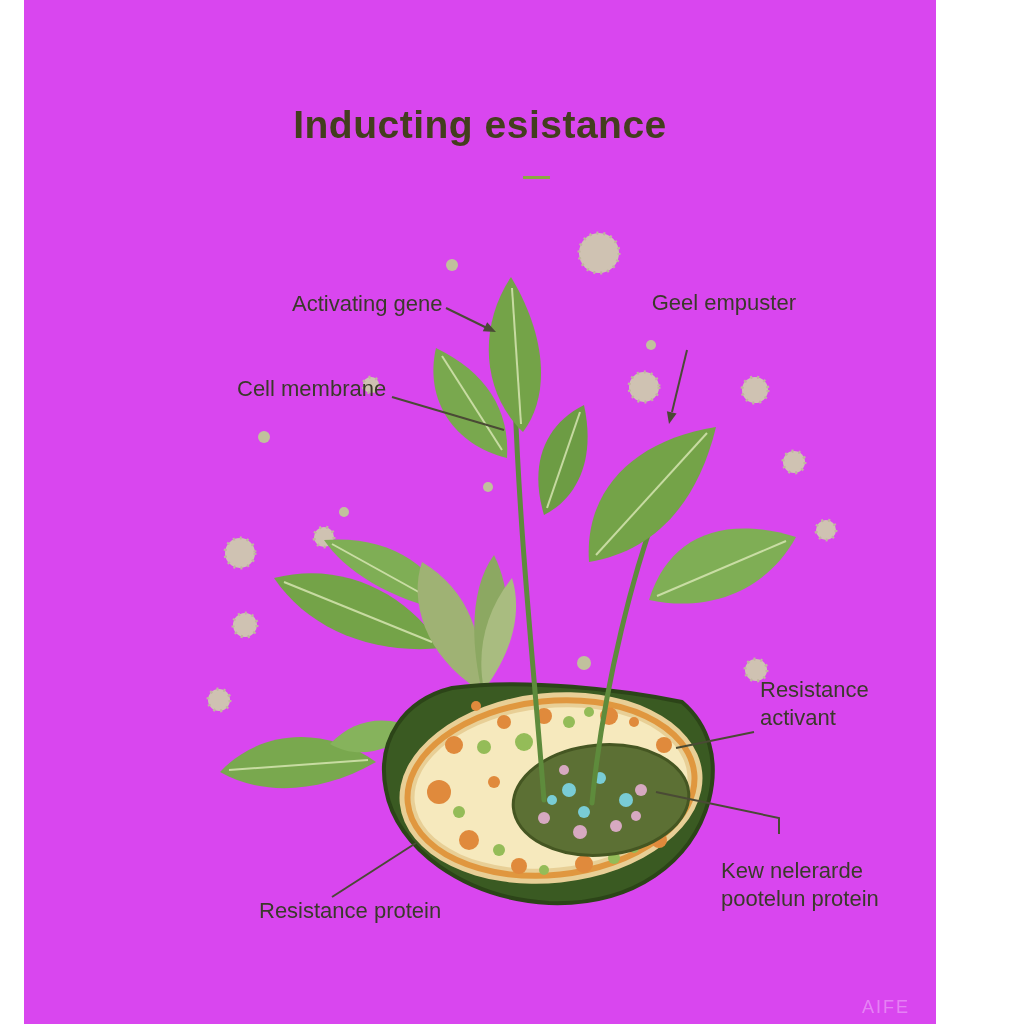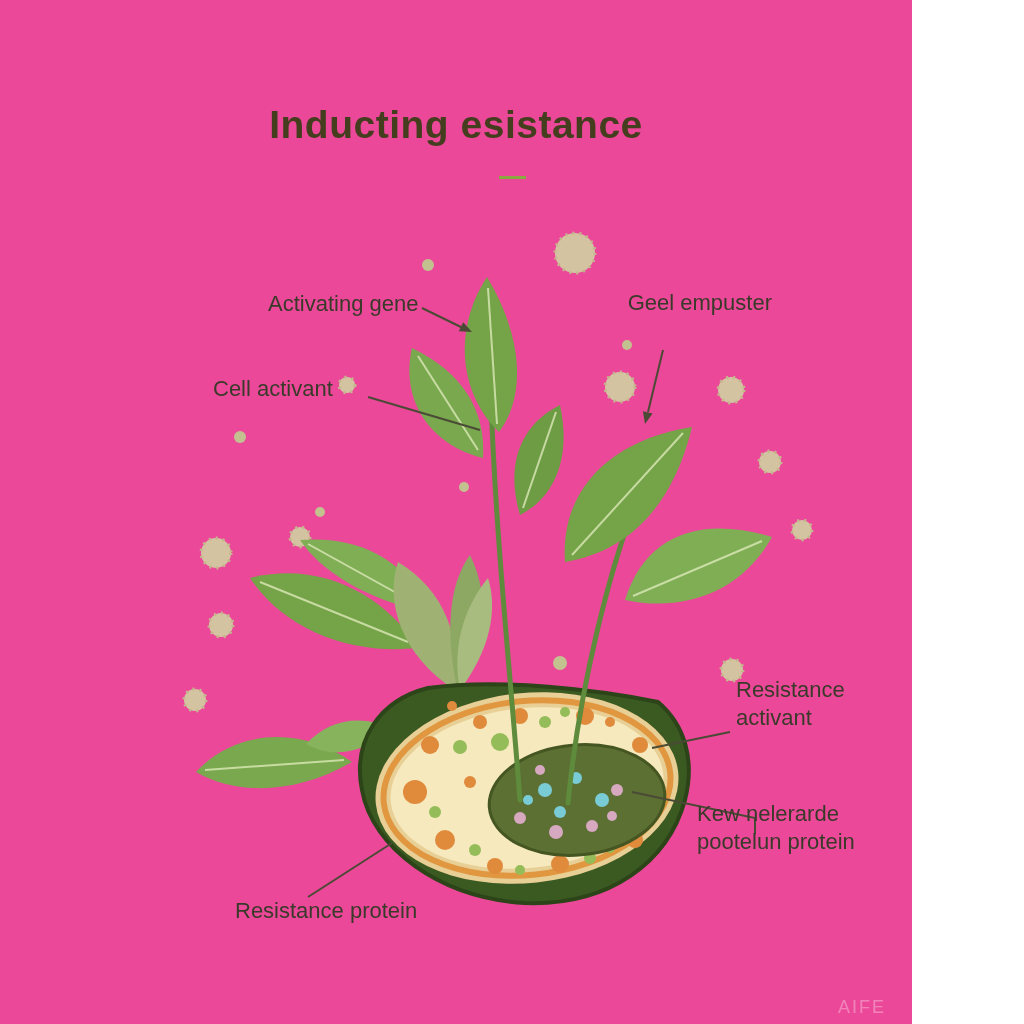--- a/index.html
+++ b/index.html
@@ -1,19 +1,20 @@
 <!DOCTYPE html>
 <html><head>
 <meta charset="utf-8">
 <style>
   html,body { margin:0; padding:0; }
   .canvas {
     position:relative; width:912px; height:1024px;
-    background:#ec4899; overflow:hidden;
+    background:#d946ef; overflow:hidden;
     font-family:"Liberation Sans", sans-serif;
+    margin-left:24px;
   }
   .canvas svg { position:absolute; left:0; top:0; }
   .title {
     position:absolute; top:103px; left:0; width:100%;
     text-align:center; font-size:39px; font-weight:bold;
     color:#443e1e; letter-spacing:.5px;
   }
   .title-dash {
     position:absolute; top:176px; left:499px;
     width:27px; height:3px; background:#8aa83f;
@@ -155,32 +156,32 @@
       <path d="M 632 792 L 755 818 L 755 834"></path>
       <path d="M 392 843 L 308 897"></path>
     </g>
   </svg>
 
   <div class="title">Inducting esistance</div>
   <div class="title-dash"></div>
 
   <div class="label" style="left:268px; top:290px;">Activating gene</div>
 
-  <div class="label" style="left:213px; top:375px;">Cell activant</div>
+  <div class="label" style="left:213px; top:375px;">Cell membrane</div>
 
   <div class="label center" style="left:596px; top:289px; width:176px;">
     <div>Geel empuster</div>
   </div>
 
   <div class="label" style="left:736px; top:676px;">
     <div>Resistance</div>
     <div>activant</div>
   </div>
 
-  <div class="label" style="left:697px; top:800px;">
+  <div class="label" style="left:697px; top:857px;">
     <div>Kew nelerarde</div>
     <div>pootelun protein</div>
   </div>
 
   <div class="label" style="left:235px; top:897px;">Resistance protein</div>
 
   <div class="watermark">AIFE</div>
 </div>
 
 </body></html>

